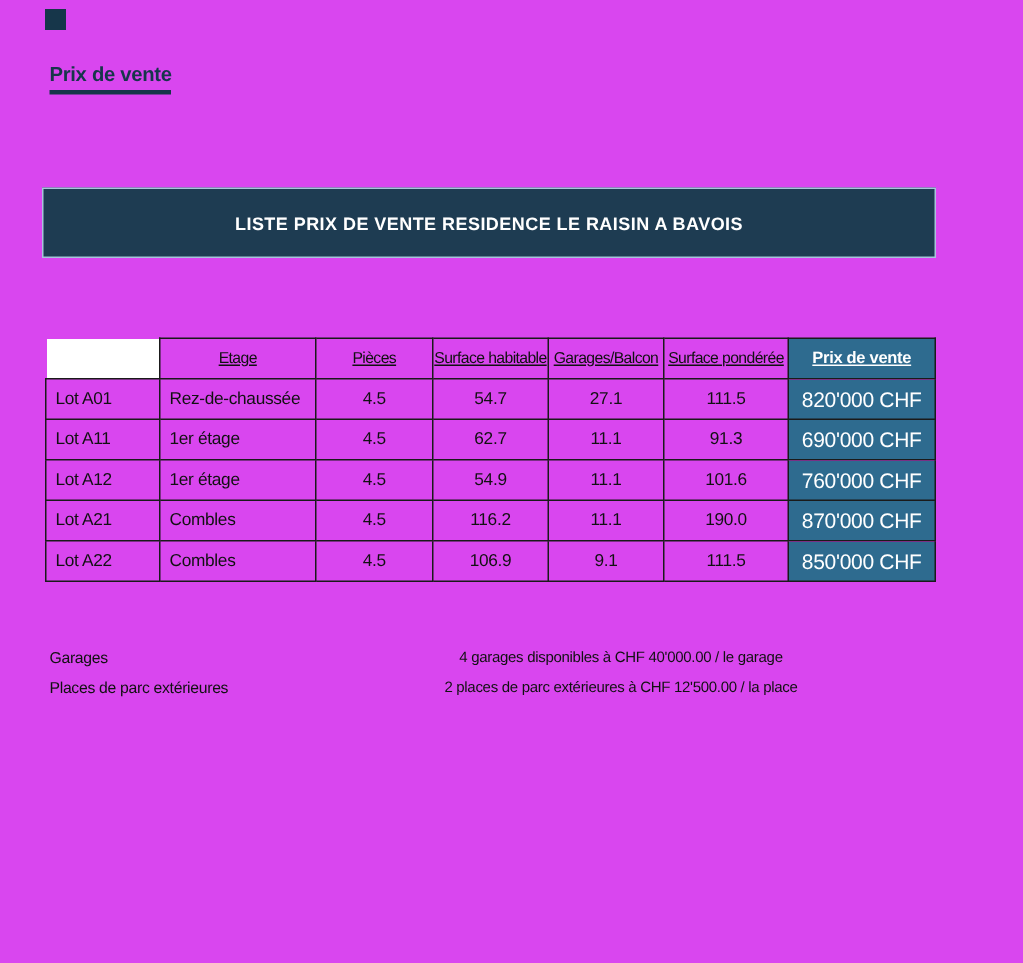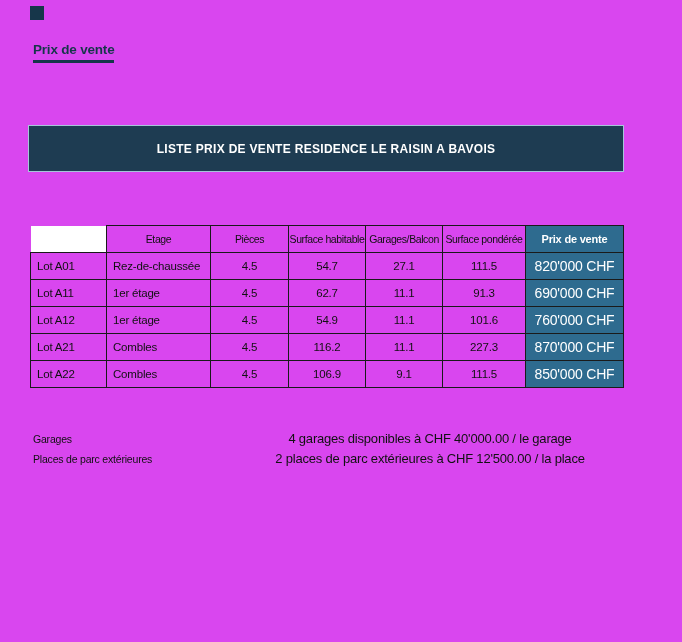--- a/index.html
+++ b/index.html
@@ -61,20 +61,21 @@
     font-weight:normal;
     text-align:center;
     vertical-align:middle;
     overflow:hidden;
     white-space:nowrap;
   }
   .price-table th{
     font-size:10.5px;
     letter-spacing:-0.4px;
     padding:0;
+    text-decoration:underline;
   }
   .price-table .corner-cell{
     border:none;
     background:#ffffff;
   }
   .price-table td.left{
     text-align:left;
     padding-left:6px;
   }
   .price-table .prix-head{
@@ -90,24 +91,24 @@
     font-weight:normal;
     font-size:14px;
   }
   .footer-left{
     position:absolute;left:33px;top:429px;
     font-size:10.5px;line-height:20px;
     letter-spacing:-0.2px;
     white-space:nowrap;
   }
   .footer-right{
-    position:absolute;left:250px;top:429px;
+    position:absolute;left:234px;top:429px;
     width:360px;
     text-align:center;
-    font-size:13px;line-height:20px;
+    font-size:10px;line-height:20px;
     letter-spacing:-0.2px;
     white-space:nowrap;
   }
 </style>
 </head>
 <body>
 
 <div class="page">
 
   <div class="logo-mark"></div>
@@ -164,21 +165,21 @@
       <td>11.1</td>
       <td>101.6</td>
       <td class="prix-cell">760'000 CHF</td>
     </tr>
     <tr>
       <td class="left">Lot A21</td>
       <td class="left">Combles</td>
       <td>4.5</td>
       <td>116.2</td>
       <td>11.1</td>
-      <td>227.3</td>
+      <td>190.0</td>
       <td class="prix-cell">870'000 CHF</td>
     </tr>
     <tr>
       <td class="left">Lot A22</td>
       <td class="left">Combles</td>
       <td>4.5</td>
       <td>106.9</td>
       <td>9.1</td>
       <td>111.5</td>
       <td class="prix-cell">850'000 CHF</td>

